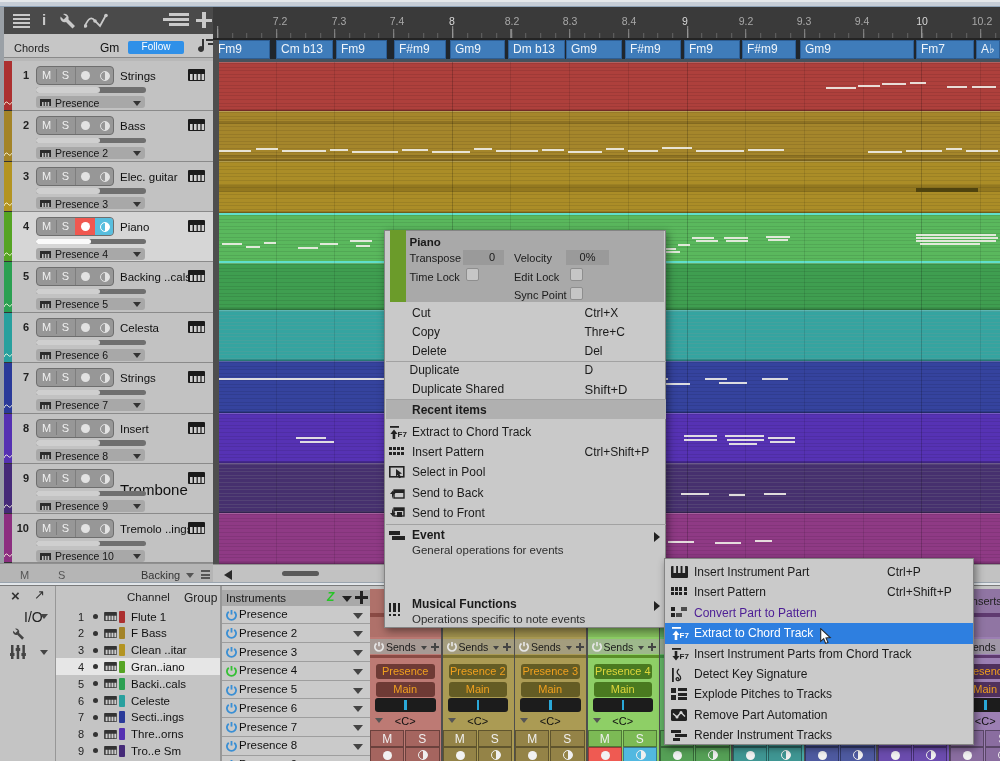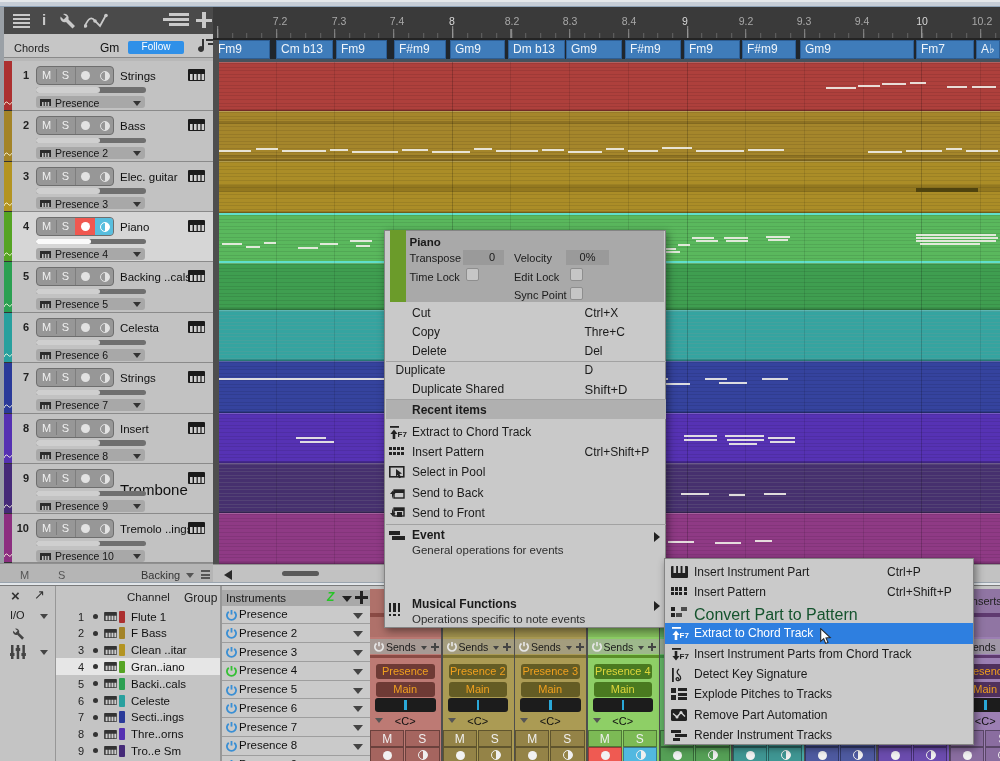--- a/index.html
+++ b/index.html
@@ -548,21 +548,21 @@
 </div>
 <div class="abs" style="left:213px;top:564px;width:787px;height:17.5px;background:#c2c2c2;border-top:1px solid #909090">
 <div class="abs" style="left:11px;top:4.5px;width:0;height:0;border-top:5.5px solid transparent;border-bottom:5.5px solid transparent;border-right:8px solid #2a2a2a"></div>
 <div class="abs" style="left:69px;top:5.5px;width:37px;height:5.5px;background:#5a5a5a;border-radius:3px"></div>
 
 </div>
 <div class="abs" style="left:0;top:581.5px;width:1000px;height:3px;background:#e2e6ea;border-top:1px solid #9aa4ae"></div>
 <div class="abs" style="left:0;top:584.5px;width:1000px;height:176.5px;background:#c4c4c4;border-top:1px solid #7a7a7a">
 <div class="tx" style="left:11px;top:1.5px;font-size:15px;font-weight:bold;color:#333">×</div>
 <div class="tx" style="left:34px;top:1.5px;font-size:13px;color:#333">↗</div>
-<div class="tx" style="left:10px;top:23.5px;font-size:11px;color:#222">I/O</div>
+<div class="tx" style="left:24px;top:23.5px;font-size:14px;color:#222">I/O</div>
 <div class="abs" style="left:40px;top:28.5px;width:0;height:0;border-left:4px solid transparent;border-right:4px solid transparent;border-top:5px solid #444"></div>
 <svg class="abs" style="left:12px;top:41.5px" width="15" height="14" viewBox="0 0 20 18">
 <path d="M4 2 a4.4 4.4 0 0 1 5.5 5.5 L16 14 L13.5 16.5 L7 10 a4.4 4.4 0 0 1 -5.5-5.5 L4.6 7.6 L7.6 4.6 Z" fill="#444"></path>
     </svg>
 <svg class="abs" style="left:10px;top:59.5px" width="16" height="14" viewBox="0 0 16 14">
 <rect x="1" y="0" width="2.5" height="14" fill="#444"></rect>
       <rect x="6.7" y="0" width="2.5" height="14" fill="#444"></rect>
       <rect x="12.4" y="0" width="2.5" height="14" fill="#444"></rect>
 <rect x="0" y="8" width="4.5" height="3" fill="#444"></rect>
       <rect x="5.7" y="3" width="4.5" height="3" fill="#444"></rect>
@@ -1080,21 +1080,21 @@
 <div class="tx" style="left:129.5px;top:39.5px;font-size:11px;color:#1a1a1a">Edit Lock</div>
 <div class="abs" style="left:185.5px;top:37px;width:13px;height:13px;background:#c6c6c6;border:1px solid #8e8e8e;border-radius:2px"></div>
 <div class="tx" style="left:129.5px;top:58px;font-size:11px;color:#1a1a1a">Sync Point</div>
 <div class="abs" style="left:185.5px;top:55.5px;width:13px;height:13px;background:#c6c6c6;border:1px solid #8e8e8e;border-radius:2px"></div>
 <div class="tx" style="left:27.5px;top:75.30000000000001px;font-size:12px;color:#1b1b1b">Cut</div>
 <div class="tx" style="left:200px;top:75.30000000000001px;font-size:12px;color:#1b1b1b">Ctrl+X</div>
 <div class="tx" style="left:27.5px;top:94.0px;font-size:12px;color:#1b1b1b">Copy</div>
 <div class="tx" style="left:200px;top:94.0px;font-size:12px;color:#1b1b1b">Thre+C</div>
 <div class="tx" style="left:27.5px;top:113.0px;font-size:12px;color:#1b1b1b">Delete</div>
 <div class="tx" style="left:200px;top:113.0px;font-size:12px;color:#1b1b1b">Del</div>
-<div class="tx" style="left:11px;top:131.8px;font-size:12px;color:#1b1b1b">Duplicate</div>
+<div class="tx" style="left:25px;top:131.8px;font-size:12px;color:#1b1b1b">Duplicate</div>
 <div class="tx" style="left:200px;top:131.8px;font-size:12px;color:#1b1b1b">D</div>
 <div class="tx" style="left:27.5px;top:151.3px;font-size:12px;color:#1b1b1b">Duplicate Shared</div>
 <div class="tx" style="left:200px;top:151.3px;font-size:13px;color:#1b1b1b">Shift+D</div>
 <div class="abs" style="left:1px;top:129.5px;width:280px;height:1px;background:#a2a2a2"></div>
 <div class="abs" style="left:1px;top:168px;width:280px;height:1px;background:#a2a2a2"></div>
 <div class="abs" style="left:1px;top:169px;width:280px;height:18.5px;background:#b0b0b0"></div>
 <div class="tx" style="left:27.5px;top:171.5px;font-size:12px;font-weight:bold;color:#1b1b1b">Recent items</div>
 <svg class="abs" style="left:4px;top:195.0px" width="18" height="13" viewBox="0 0 18 13">
       <rect x="1" y="0" width="9" height="1.8" fill="#222"></rect>
       <path d="M3.7 13 L6.3 13 L6.3 8 L8.6 8 L5 3.5 L1.4 8 L3.7 8 Z" fill="#222"></path>
@@ -1171,21 +1171,21 @@
       <div class="abs" style="left:12.600000000000001px;top:4.6px;width:3.1px;height:3.1px;background:#222"></div>
     </div>
 <div class="tx" style="left:29px;top:26.46px;font-size:12px;color:#1b1b1b">Insert Pattern</div>
 <div class="tx" style="left:222px;top:26.46px;font-size:12px;color:#1b1b1b">Ctrl+Shift+P</div>
 <div class="abs" style="left:6px;top:47.82px;width:16px;height:12px">
       <div class="abs" style="left:5;top:0px;width:4px;height:4px;background:#222"></div>
       <div class="abs" style="left:10px;top:0px;width:6px;height:4px;background:#222;opacity:0.75"></div>
       <div class="abs" style="left:0;top:6px;width:4px;height:4px;background:#222"></div>
       <div class="abs" style="left:5px;top:6px;width:6px;height:4px;background:#222;opacity:0.75"></div>
     </div>
-<div class="tx" style="left:29px;top:46.82px;font-size:16px;color:#14532d">Convert Part to Pattern</div>
+<div class="tx" style="left:29px;top:46.82px;font-size:12px;color:#4c1d95">Convert Part to Pattern</div>
 <div class="abs" style="left:0px;top:64.47999999999999px;width:307.5px;height:20.4px;background:#2e7fe0"></div>
 <svg class="abs" style="left:6px;top:68.17999999999999px" width="18" height="13" viewBox="0 0 18 13">
       <rect x="1" y="0" width="9" height="1.8" fill="#fff"></rect>
       <path d="M3.7 13 L6.3 13 L6.3 8 L8.6 8 L5 3.5 L1.4 8 L3.7 8 Z" fill="#fff"></path>
       <text x="8.5" y="11" font-size="8" font-weight="bold" fill="#fff" font-family="Liberation Sans">F7</text>
     </svg>
 <div class="tx" style="left:29px;top:67.17999999999999px;font-size:12px;color:#fff">Extract to Chord Track</div>
 <svg class="abs" style="left:6px;top:88.53999999999999px" width="18" height="13" viewBox="0 0 18 13">
       <rect x="1" y="0" width="9" height="1.8" fill="#222"></rect>
       <path d="M3.7 3 L6.3 3 L6.3 8 L8.6 8 L5 12.5 L1.4 8 L3.7 8 Z" fill="#222"></path>

